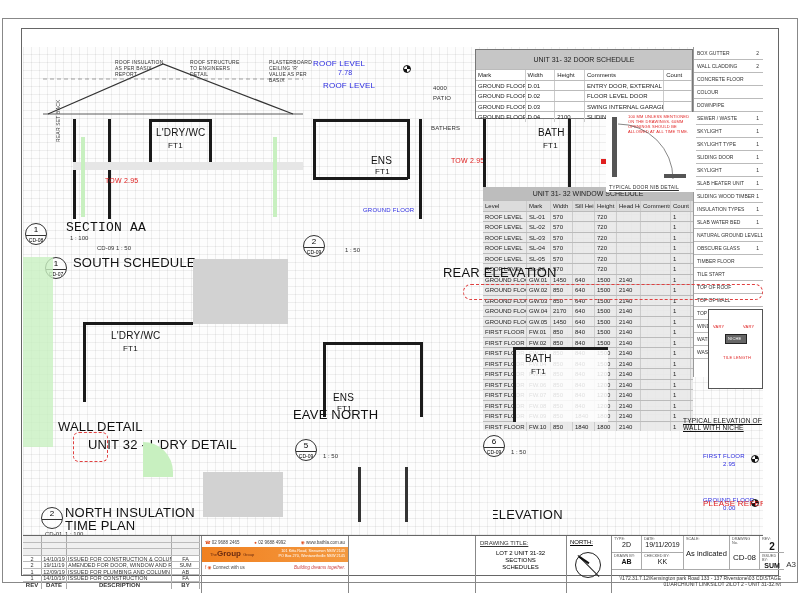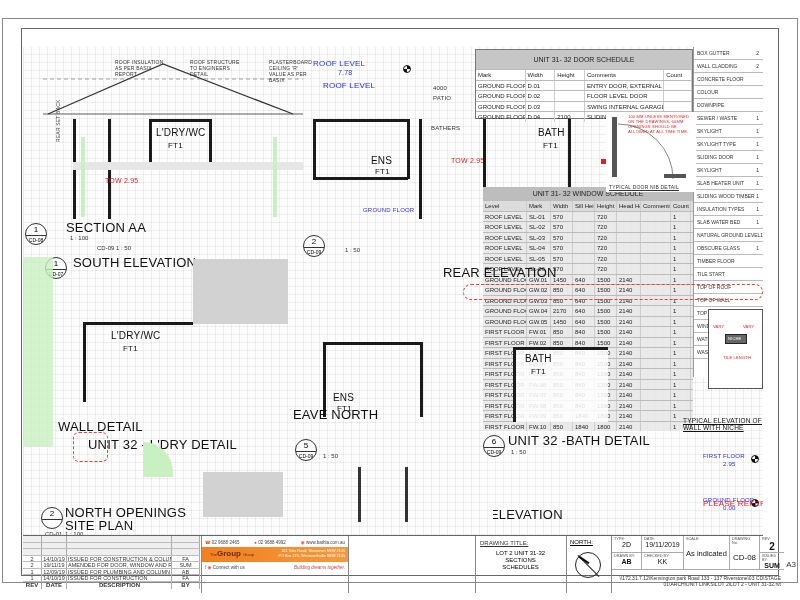--- a/index.html
+++ b/index.html
@@ -503,31 +503,31 @@
         <path d="M2,2 A55,55 0 0 1 57,57" fill="none" stroke="#555" stroke-width="0.7"></path>
       </svg>
       <div class="zone" style="left:58px;top:62px;width:22px;height:4px;background:#555;"></div>
       <div class="label tiny" style="left:3px;top:72px;font-size:5px;text-decoration:underline;">TYPICAL DOOR NIB DETAIL</div>
     </div>
 
     <div class="bubble" style="left:2px;top:176px;">
         <span class="n">1</span>
         <span class="r">CD-08</span>
       </div>
-    <div class="label big" style="left:43px;top:173px;">SECTION AA</div>
+    <div class="label big" style="left:43px;top:173px;font-family:Liberation Mono, monospace;">SECTION AA</div>
     <div class="scale-txt" style="left:47px;top:188px;">1 : 100</div>
 
     <div class="scale-txt" style="left:74px;top:198px;">CD-09</div>
     <div class="scale-txt" style="left:93px;top:198px;">1 : 50</div>
 
     <div class="bubble" style="left:22px;top:210px;">
         <span class="n">1</span>
         <span class="r">CD-07</span>
       </div>
-    <div class="label big" style="left:50px;top:208px;">SOUTH ELEVATION</div>
+    <div class="label big" style="left:50px;top:208px;">SOUTH SCHEDULE</div>
 
     <div class="bubble" style="left:280px;top:188px;">
         <span class="n">2</span>
         <span class="r">CD-09</span>
       </div>
     <div class="scale-txt" style="left:322px;top:200px;">1 : 50</div>
 
     <div class="label big" style="left:420px;top:218px;">REAR ELEVATION</div>
 
     <div class="zone grey" style="left:170px;top:212px;width:95px;height:65px;"></div>
@@ -586,32 +586,31 @@
     <div class="bubble" style="left:272px;top:392px;">
         <span class="n">5</span>
         <span class="r">CD-09</span>
       </div>
     <div class="scale-txt" style="left:300px;top:406px;">1 : 50</div>
 
     <div class="bubble" style="left:460px;top:388px;">
         <span class="n">6</span>
         <span class="r">CD-09</span>
       </div>
-    <div class="label big" style="left:485px;top:386px;">UNIT 32 -BATH DETAIL</div>
     <div class="scale-txt" style="left:488px;top:402px;">1 : 50</div>
 
     <div class="zone grey" style="left:180px;top:425px;width:80px;height:45px;"></div>
     <div class="zone" style="left:335px;top:420px;width:50px;height:55px;border-left:3px solid #333;border-right:3px solid #333;"></div>
 
     <div class="bubble" style="left:18px;top:460px;">
         <span class="n">2</span>
         <span class="r"></span>
       </div>
-    <div class="label big" style="left:42px;top:458px;">NORTH OPENINGS</div>
-    <div class="label big" style="left:42px;top:471px;">SITE PLAN</div>
+    <div class="label big" style="left:42px;top:458px;">NORTH INSULATION</div>
+    <div class="label big" style="left:42px;top:471px;">TIME PLAN</div>
     <div class="scale-txt" style="left:22px;top:484px;">CD-01</div>
     <div class="scale-txt" style="left:42px;top:484px;">1 : 100</div>
 
     <div class="label big" style="left:470px;top:460px;clip-path:inset(0 0 0 45px);margin-left:-45px;">WEST ELEVATION</div>
 
     <div class="label" style="left:680px;top:452px;color:#e02020;font-size:8px;">PLEASE REFER</div>
   </div>
 
   <div class="tb">
     <div class="revtable">

